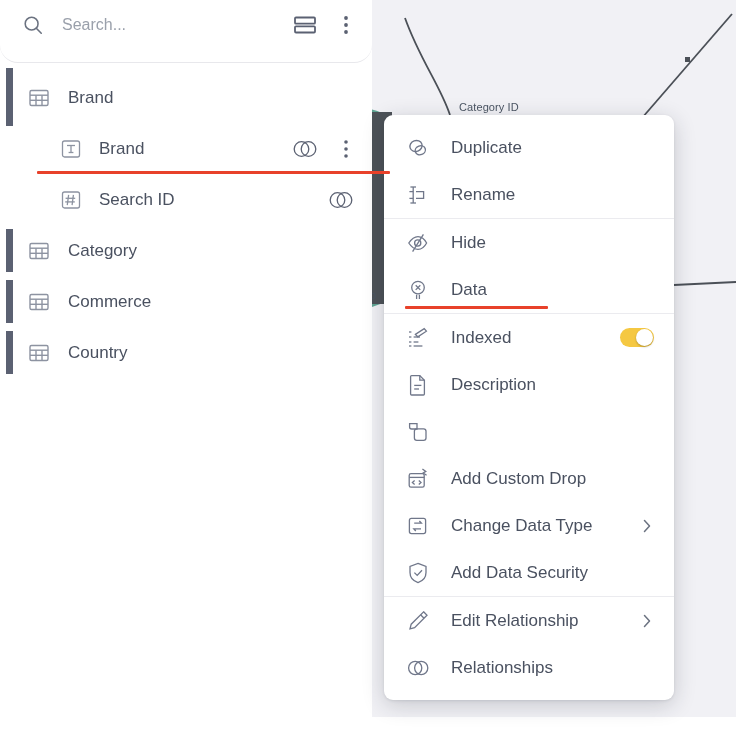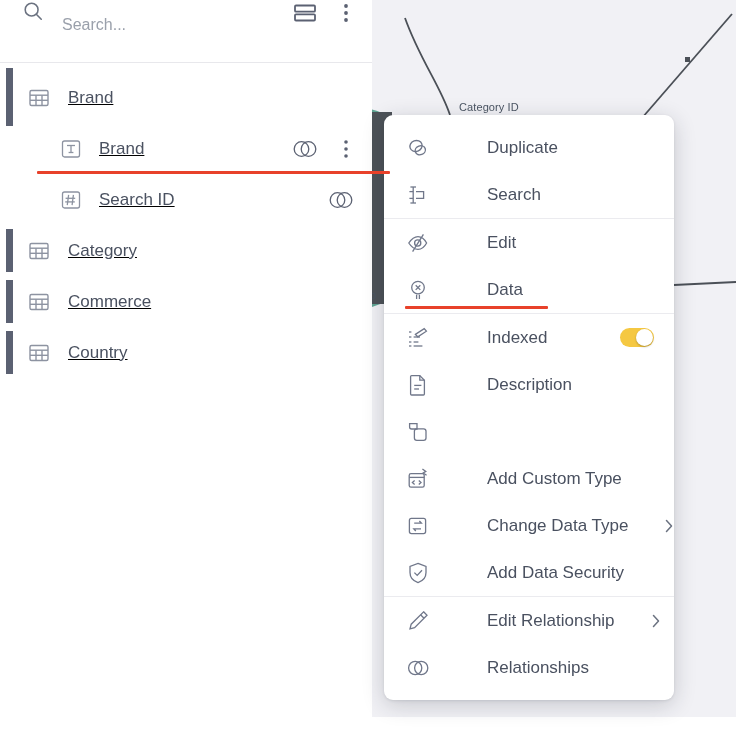--- a/index.html
+++ b/index.html
@@ -40,21 +40,23 @@
     position: absolute;
     left: 0; top: 0;
     width: 372px; height: 732px;
     background: #ffffff;
   }
   .search-bar {
     position: relative;
     height: 63px;
     border-bottom: 1px solid #e8e8ec;
     display: flex;
+    align-items: center;
     padding: 0 18px 12px 22px;
+    border-radius: 18px;
   }
   .search-icon { width: 22px; height: 22px; flex: 0 0 22px; color: #6b7280; }
   .search-input {
     flex: 1 1 auto;
     border: none; outline: none;
     background: transparent;
     font-family: "Liberation Sans", sans-serif;
     font-size: 16px;
     color: #3f4650;
     padding-left: 18px;
@@ -64,21 +66,21 @@
     flex: 0 0 auto;
     display: flex; align-items: center; justify-content: center;
     color: #5b6172;
     cursor: pointer;
     background: none; border: none; padding: 0;
   }
   #layout-toggle-button { width: 26px; height: 26px; margin-right: 20px; }
   #sidebar-overflow-button { width: 16px; height: 26px; }
 
   
-  .tree { position: relative; padding-top: 9px; text-decoration: underline; }
+  .tree { position: relative; padding-top: 9px; }
   .tree-row {
     position: relative;
     height: 51px;
     display: flex;
     align-items: center;
     cursor: pointer;
   }
   .accent-bar {
     position: absolute;
     left: 6px;
@@ -129,21 +131,20 @@
     z-index: 50;
   }
   .menu-group + .menu-group { border-top: 1px solid #ebebef; }
   .menu-item {
     position: relative;
     display: flex;
     align-items: center;
     height: 47px;
     padding: 0 16px 0 21px;
     cursor: pointer;
-    gap: 36px;
   }
   .menu-icon {
     flex: 0 0 26px;
     width: 26px; height: 26px;
     color: #70778a;
     display: flex; align-items: center; justify-content: center;
   }
   .menu-label {
     margin-left: 20px;
     font-size: 17px;
@@ -342,34 +343,34 @@
         <span class="menu-icon">
           <svg viewBox="0 0 26 26" fill="none" stroke="currentColor" stroke-width="1.3">
             <line x1="8.2" y1="5" x2="8.2" y2="21"></line>
             <line x1="5.4" y1="5" x2="11" y2="5"></line>
               <line x1="5.4" y1="21" x2="11" y2="21"></line>
             <polyline points="11,9.6 18.6,9.6 18.6,16.4 11,16.4"></polyline>
             <line x1="4.4" y1="9.6" x2="8.2" y2="9.6"></line>
               <line x1="4.4" y1="16.4" x2="8.2" y2="16.4"></line>
           </svg>
         </span>
-        <span class="menu-label">Search</span>
+        <span class="menu-label">Rename</span>
       </div>
     </div>
 
     <div class="menu-group">
       <div class="menu-item">
         <span class="menu-icon">
           <svg viewBox="0 0 26 26" fill="none" stroke="currentColor" stroke-width="1.3">
             <path d="M3.8 13 C 6.8 8.4, 11 6.6, 13 6.6 C 16.4 6.6, 19.8 9.6, 21.6 13 C 19.8 16.4, 16.4 19.4, 13 19.4 C 11 19.4, 6.8 17.6, 3.8 13 Z"></path>
             <circle cx="12.7" cy="13" r="3.1"></circle>
             <line x1="7.6" y1="21.6" x2="18.4" y2="4.4"></line>
           </svg>
         </span>
-        <span class="menu-label">Edit</span>
+        <span class="menu-label">Hide</span>
       </div>
       <div class="menu-item">
         <span class="menu-icon">
           <svg viewBox="0 0 26 26" fill="none" stroke="currentColor" stroke-width="1.3">
             <circle cx="13" cy="10.6" r="6.3"></circle>
             <line x1="10.7" y1="8.3" x2="15.3" y2="12.9"></line>
               <line x1="15.3" y1="8.3" x2="10.7" y2="12.9"></line>
             <line x1="11.6" y1="17.6" x2="11.6" y2="22"></line>
               <line x1="14.4" y1="17.6" x2="14.4" y2="22"></line>
           </svg>
@@ -422,21 +423,21 @@
       <div class="menu-item">
         <span class="menu-icon">
           <svg viewBox="0 0 26 26" fill="none" stroke="currentColor" stroke-width="1.3">
             <rect x="4.2" y="7.6" width="15" height="13.6" rx="1.8"></rect>
             <line x1="4.2" y1="11.4" x2="19.2" y2="11.4"></line>
             <polyline points="9.6,14.4 7.4,16.4 9.6,18.4"></polyline>
             <polyline points="13.8,14.4 16,16.4 13.8,18.4"></polyline>
             <polyline points="17.4,3 20.8,5.4 18.2,7 21.6,9.2"></polyline>
           </svg>
         </span>
-        <span class="menu-label">Add Custom Type</span>
+        <span class="menu-label">Add Custom Drop</span>
       </div>
 
       <div class="menu-item">
         <span class="menu-icon">
           <svg viewBox="0 0 26 26" fill="none" stroke="currentColor" stroke-width="1.3">
             <rect x="4.4" y="5.4" width="16.2" height="15.2" rx="2"></rect>
             <polyline points="9.2,10.2 16.4,10.2 14.4,8"></polyline>
             <polyline points="16,15.8 8.8,15.8 10.8,18"></polyline>
           </svg>
         </span>

